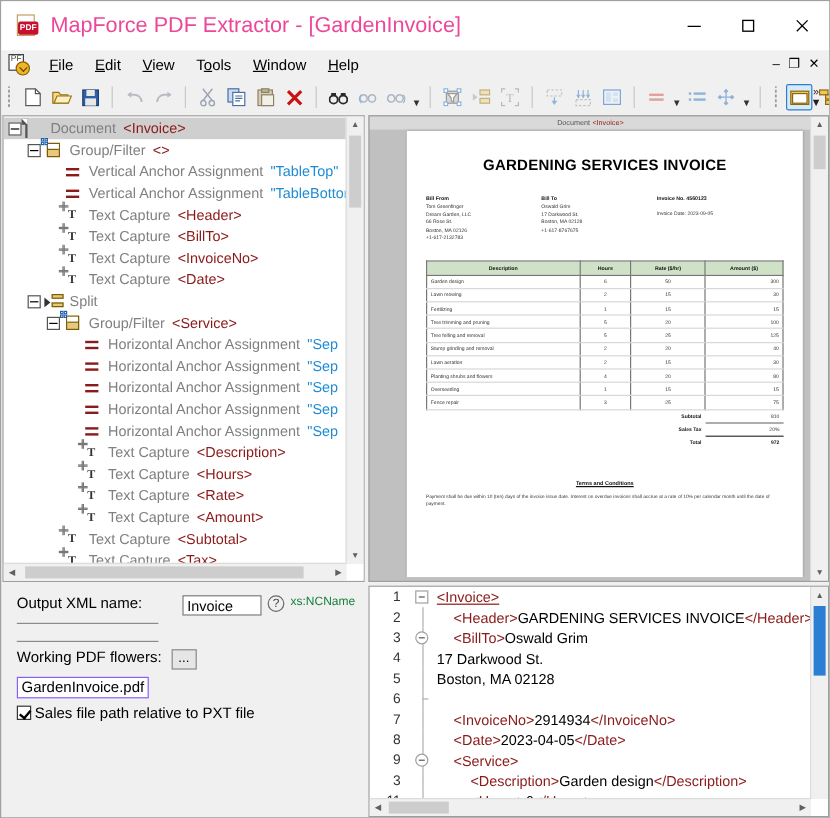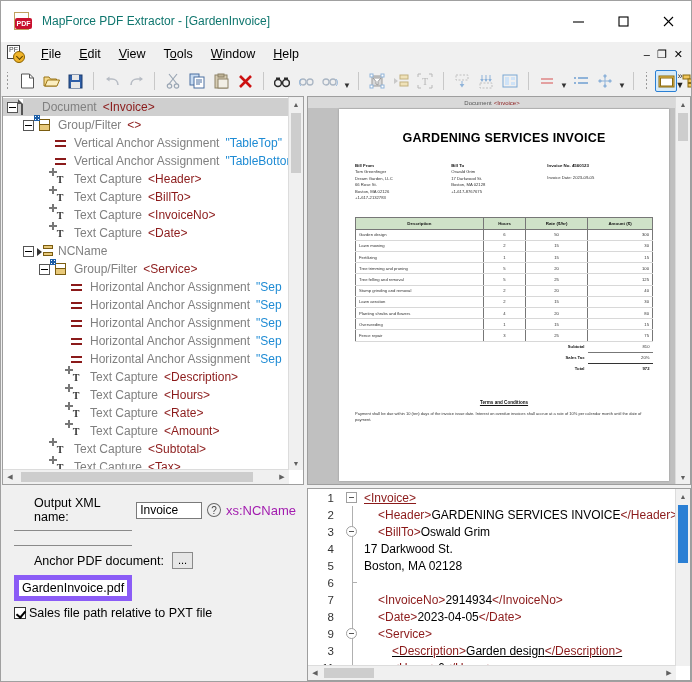--- a/index.html
+++ b/index.html
@@ -14,21 +14,21 @@
 
   
   .titlebar{height:40px;background:#ffffff;display:flex;align-items:center;
             position:relative;border-bottom:1px solid #ffffff;}
   .app-icon{width:20px;height:20px;margin-left:12px;margin-right:9px;position:relative;flex:none;}
   .app-icon .sheet{position:absolute;left:1px;top:1px;width:15px;height:18px;background:#fff;
                    border:1px solid #c0a060;box-sizing:border-box;}
   .app-icon .pdf{position:absolute;left:2px;top:7px;width:17px;height:11px;background:#c8102e;
                  border-radius:2px;color:#fff;font-size:7px;font-weight:bold;text-align:center;
                  line-height:11px;letter-spacing:0px;}
-  .title-text{font-size:12px;color:#0f766e;}
+  .title-text{font-size:18px;color:#ec4899;}
   .win-btns{position:absolute;right:0;top:0;height:40px;display:flex;}
   .win-btn{width:45px;height:40px;display:flex;align-items:center;justify-content:center;
            color:#000;font-size:15px;}
   .win-btn svg{display:block;}
 
   
   .menubar{height:24px;background:#f0f0f0;display:flex;align-items:center;position:relative;}
   .mdi-icon{width:19px;height:19px;margin-left:6px;margin-right:6px;position:relative;flex:none;}
   .mdi-icon .pg{position:absolute;left:0;top:0;width:13px;height:14px;border:1.3px solid #404040;
                 background:#fff;box-sizing:border-box;font-size:7px;line-height:8px;
@@ -120,32 +120,32 @@
   .hsb{position:absolute;left:0;bottom:0;right:14px;height:14px;background:#f0f0f0;
        border-top:1px solid #dcdcdc;display:flex;align-items:center;}
   .hsb .arrow{width:14px;text-align:center;font-size:7px;color:#606060;}
   .hsb .track{flex:1;height:10px;position:relative;}
   .hsb .thumb{position:absolute;top:0;height:10px;background:#cdcdcd;}
   .corner{position:absolute;right:0;bottom:0;width:14px;height:14px;background:#fff;}
 
   
   .props{position:absolute;left:1px;top:392px;right:0;bottom:0;background:#f0f0f0;padding:8px 8px 0 12px;
          box-sizing:border-box;}
-  .prow{display:flex;align-items:center;margin-bottom:2px;margin-left:20px;}
+  .prow{display:flex;align-items:flex-start;margin-bottom:2px;}
   .plabel{font-size:12.5px;color:#000;}
   .pinput{width:66px;height:17px;border:1px solid #7a7a7a;background:#fff;font-size:12px;
           padding:0 3px;box-sizing:border-box;line-height:15px;color:#000;}
   .help{width:14px;height:14px;border:1px solid #6a6a6a;border-radius:50%;font-size:10px;
         text-align:center;line-height:13px;color:#444;margin:0 5px;box-sizing:border-box;}
-  .ptype{color:#a21caf;font-size:13px;}
+  .ptype{color:#15803d;font-size:10px;}
   .hline{height:1px;background:#8a8a8a;width:118px;margin:6px 0 14px 0;}
   .hline2{height:1px;background:#8a8a8a;width:118px;margin:0 0 6px 0;}
   .dots{height:17px;min-width:20px;border:1px solid #8a8a8a;background:#e6e6e6;font-size:11px;
         text-align:center;line-height:15px;margin-left:8px;box-sizing:border-box;padding:0 5px;}
-  .pathbox{display:inline-block;border:5px solid #8b5cf6;background:#fff;font-size:12.5px;
+  .pathbox{display:inline-block;border:1px solid #8b5cf6;background:#fff;font-size:12.5px;
            padding:1px 3px;margin-top:4px;}
   .cbrow{display:flex;align-items:center;margin-top:5px;}
   .cbox{width:12px;height:12px;border:1px solid #333;background:#fff;position:relative;
         margin-right:3px;box-sizing:border-box;flex:none;}
   .cbox:after{content:"";position:absolute;left:3px;top:1px;width:4px;height:7px;
         border-right:2px solid #000;border-bottom:2px solid #000;transform:rotate(40deg);}
 
   
   .preview{position:absolute;left:0;top:0;right:0;height:389px;background:#c0c0c0;
            border:1px solid #9e9e9e;box-sizing:border-box;overflow:hidden;}
@@ -479,21 +479,21 @@
                 <span class="tw" style="width: 36px;"></span>
                 <span class="tw" style="width: 14px;"></span>
                 <span class="ticon"><span class="ic-tc"><span class="t">T</span><span class="c c1"></span><span class="c c2"></span><span class="c c3"></span><span class="c c4"></span></span></span>
                 <span class="lbl">Text Capture</span>
                 <span class="val-red">&lt;Date&gt;</span>
               </div>
               <div class="trow">
                 <span class="tw" style="width: 20px;"></span>
                 <span class="exp"></span>
                 <span class="ticon"><span class="ic-split"><span class="ar"></span><span class="b b1"></span><span class="b b2"></span></span></span>
-                <span class="lbl">NCName</span>
+                <span class="lbl">Split</span>
               </div>
               <div class="trow">
                 <span class="tw" style="width: 36px;"></span>
                 <span class="exp"></span>
                 <span class="ticon"><span class="ic-filter"><span class="fbox"></span><span class="fin"></span><span class="h" style="left:0;top:0"></span><span class="h" style="right:0;top:0"></span><span class="h" style="left:0;bottom:0"></span><span class="h" style="right:0;bottom:0"></span></span></span>
                 <span class="lbl">Group/Filter</span>
                 <span class="val-red">&lt;Service&gt;</span>
               </div>
               <div class="trow">
                 <span class="tw" style="width: 52px;"></span>
@@ -593,21 +593,21 @@
         <div class="prow">
           <span class="plabel">Output XML name:</span>
           <span style="flex:1"></span>
           <input class="pinput" value="Invoice" style="">
           <span class="help">?</span>
           <span class="ptype">xs:NCName</span>
         </div>
         <div class="hline"></div>
         <div class="hline2"></div>
         <div class="prow">
-          <span class="plabel">Anchor PDF document:</span>
+          <span class="plabel">Working PDF flowers:</span>
           <span class="dots">...</span>
         </div>
         <div><span class="pathbox">GardenInvoice.pdf</span></div>
         <div class="cbrow">
           <span class="cbox"></span>
           <span class="plabel">Sales file path relative to PXT file</span>
         </div>
       </div>
     </div>
 
@@ -810,21 +810,21 @@
                 <span class="vline"></span>
                 <span class="minus circ"></span>
               </span>
               <span class="xcode" style="padding-left: 14px;"><span class="tag">&lt;Service&gt;</span></span>
             </div>
             <div class="xline">
               <span class="xnum">3</span>
               <span class="xgut">
                 <span class="vline"></span>
               </span>
-              <span class="xcode" style="padding-left: 28px; text-decoration: underline;"><span class="tag">&lt;Description&gt;</span><span class="txt">Garden design</span><span class="tag">&lt;/Description&gt;</span></span>
+              <span class="xcode" style="padding-left: 28px;"><span class="tag">&lt;Description&gt;</span><span class="txt">Garden design</span><span class="tag">&lt;/Description&gt;</span></span>
             </div>
             <div class="xline">
               <span class="xnum">11</span>
               <span class="xgut">
                 <span class="vline"></span>
               </span>
               <span class="xcode" style="padding-left: 28px;"><span class="tag">&lt;Hours&gt;</span><span class="txt">6</span><span class="tag">&lt;/Hours&gt;</span></span>
             </div>
           </div>
 

